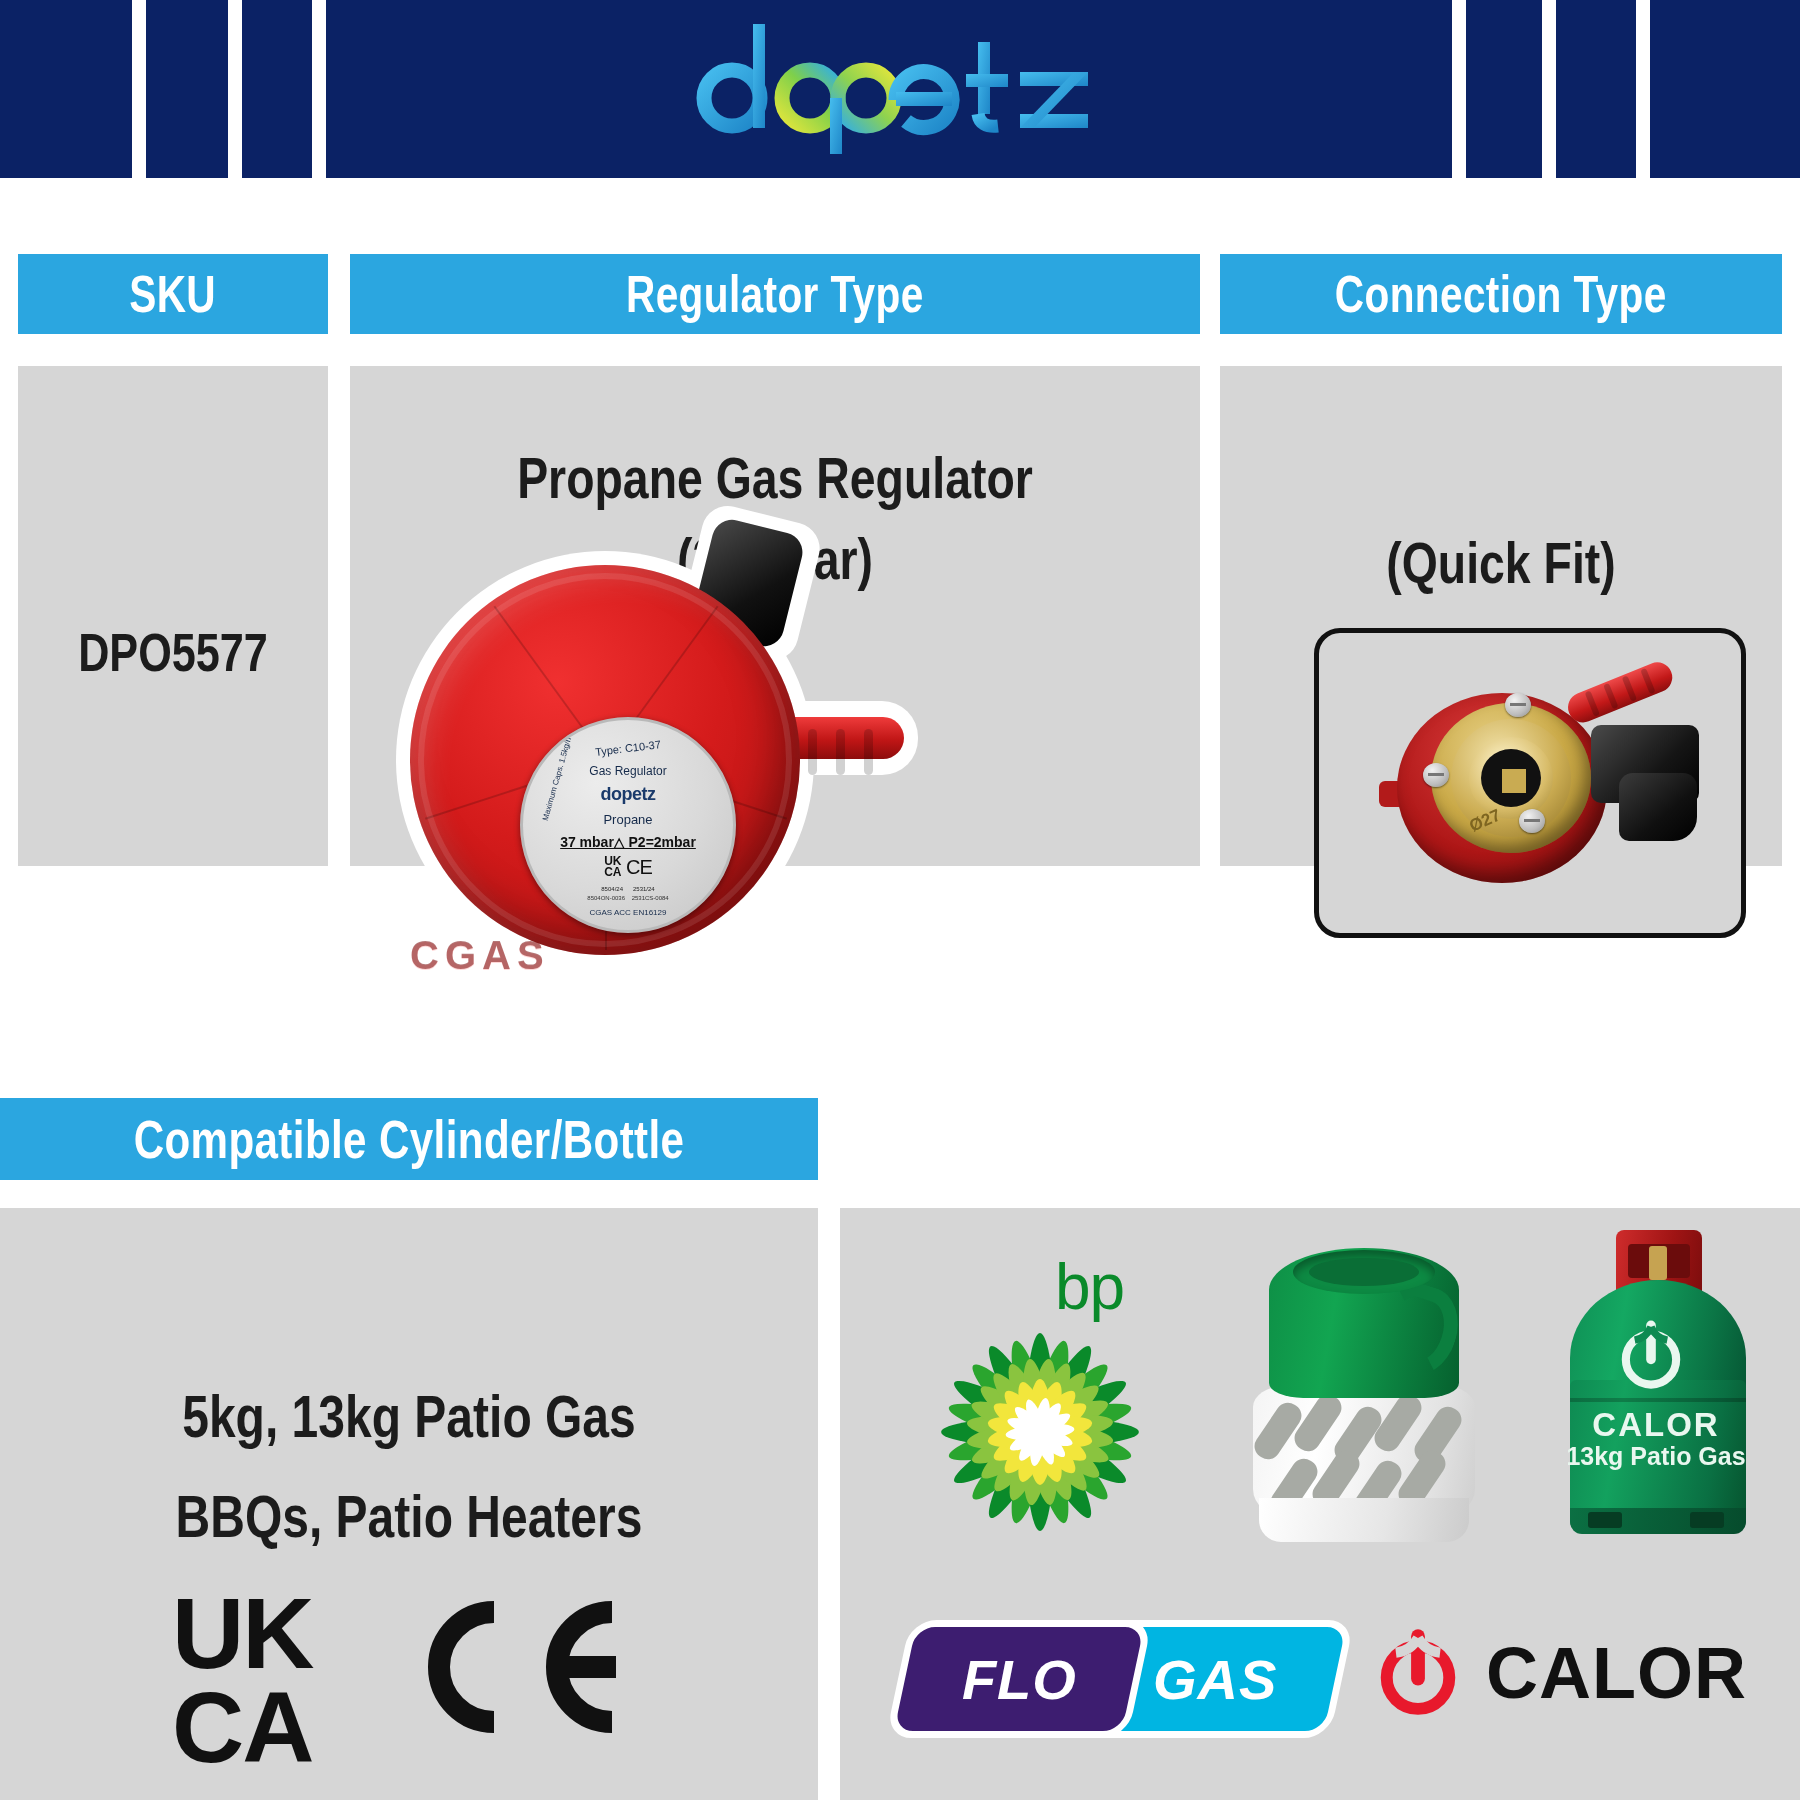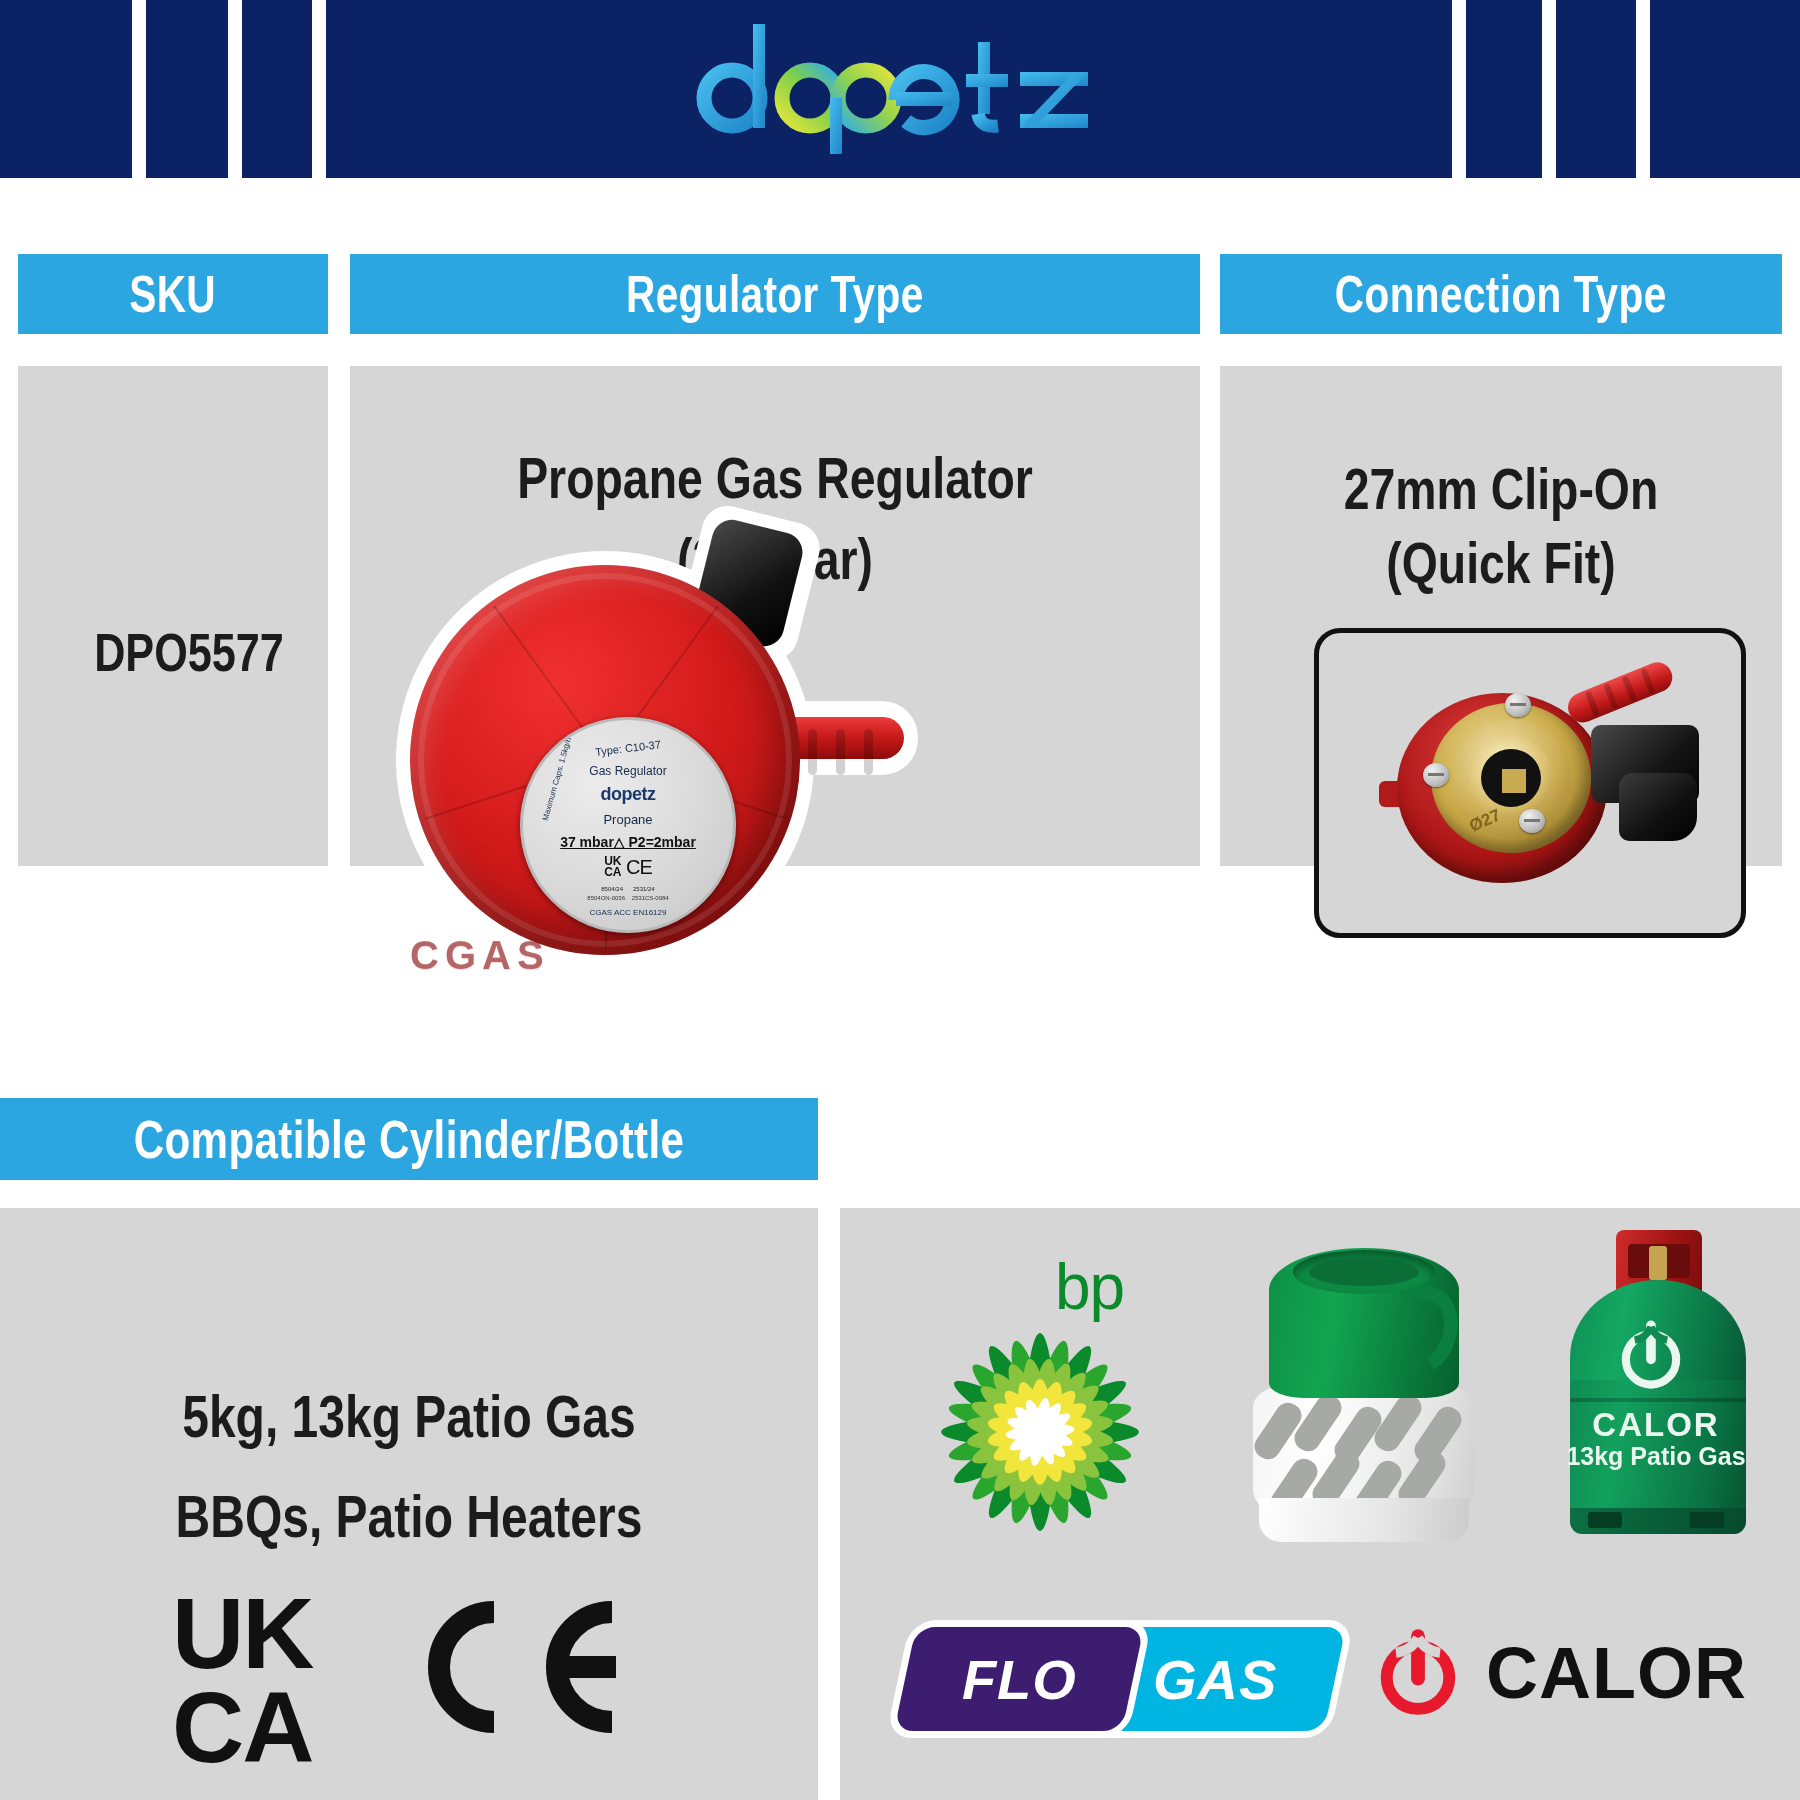--- a/index.html
+++ b/index.html
@@ -208,38 +208,35 @@
     <span style="font-size:52px;">SKU</span>
   </div>
   <div class="hdr-bar" style="left:350px;top:254px;width:850px;height:80px;">
     <span style="font-size:52px;">Regulator Type</span>
   </div>
   <div class="hdr-bar" style="left:1220px;top:254px;width:562px;height:80px;">
     <span style="font-size:52px;">Connection Type</span>
   </div>
 
   <div class="cell" style="left:18px;top:366px;width:310px;height:500px;">
-    <div class="cell-txt" style="top:196px;font-size:54px;margin-left:16px;">
+    <div class="cell-txt" style="top:196px;font-size:54px;">
       <i>DPO5577</i>
     </div>
   </div>
 
   <div class="cell" style="left:350px;top:366px;width:850px;height:500px;">
     <div class="cell-txt" style="top:15px;font-size:58px;">
       <i>Propane Gas Regulator</i>
     </div>
     <div class="cell-txt" style="top:96px;font-size:58px;">
       <i>(37mbar)</i>
     </div>
   </div>
 
   <div class="cell" style="left:1220px;top:366px;width:562px;height:500px;">
-    <div class="cell-txt" style="top:26px;font-size:58px;">
-      <i>27mm Clip-On</i>
-    </div>
     <div class="cell-txt" style="top:100px;font-size:58px;">
       <i>(Quick Fit)</i>
     </div>
   </div>
 
   <div class="reg-photo">
     <div class="reg-white" style="left:6px;top:46px;width:418px;height:418px;"></div>
 
     <div class="knob">
       <div class="knob-out"></div>

